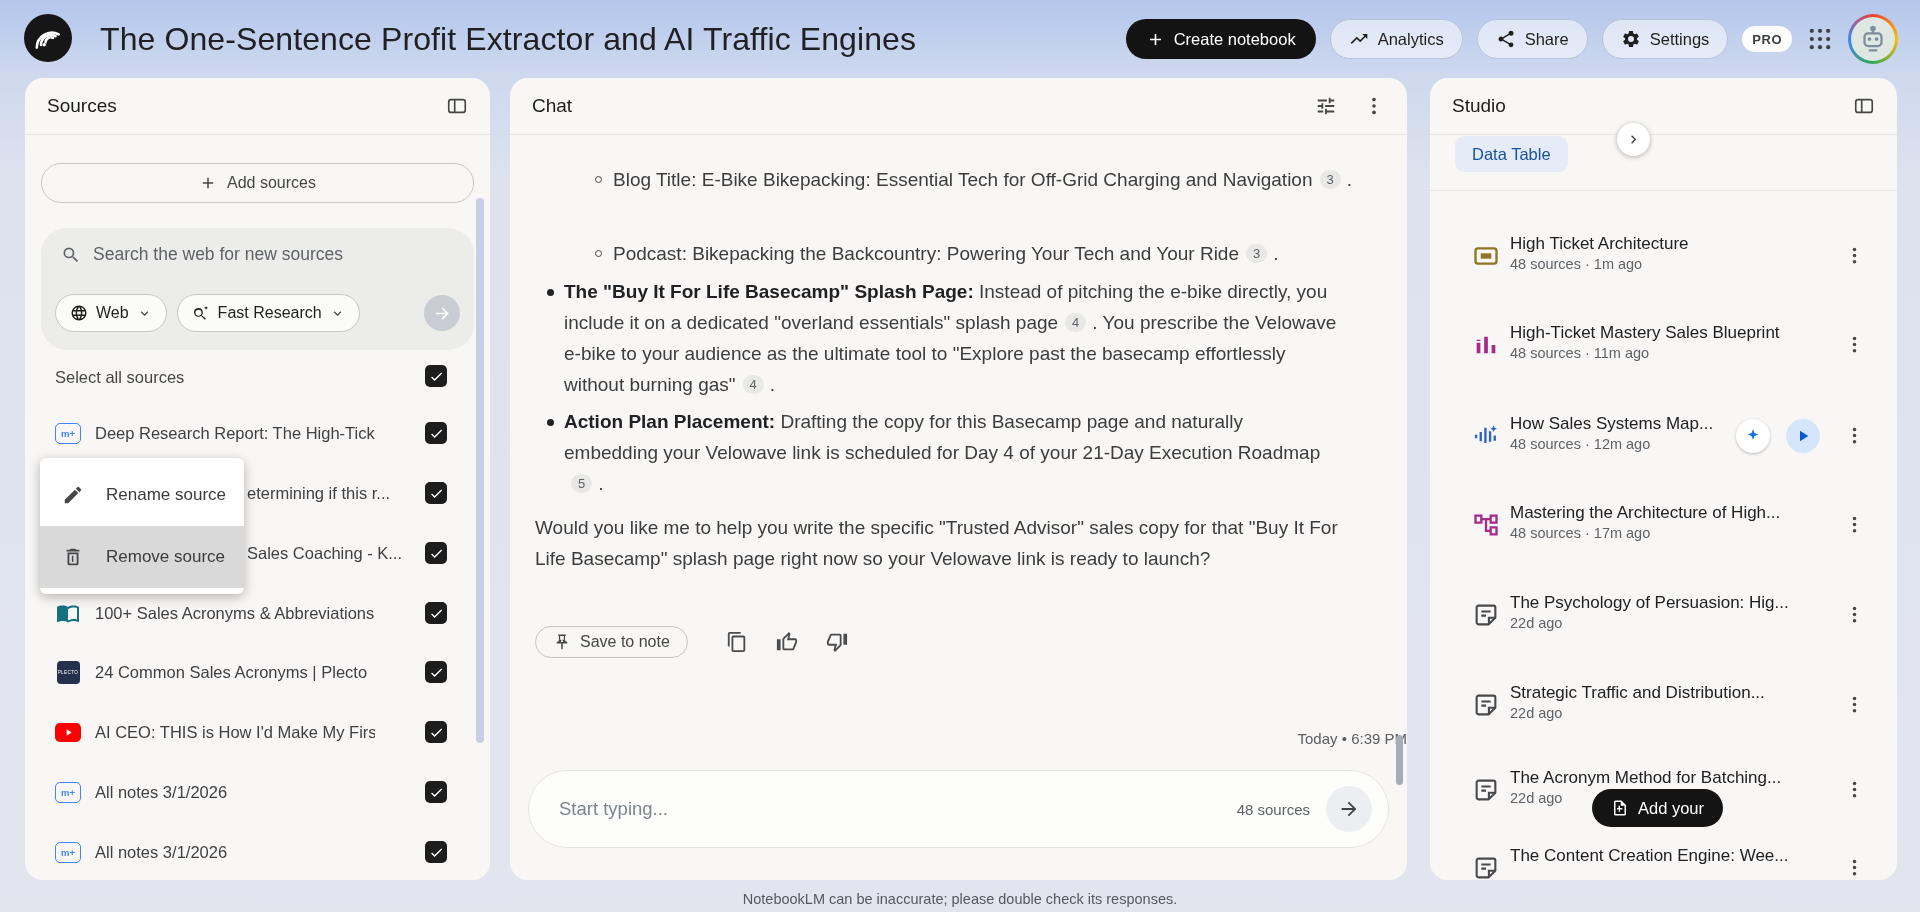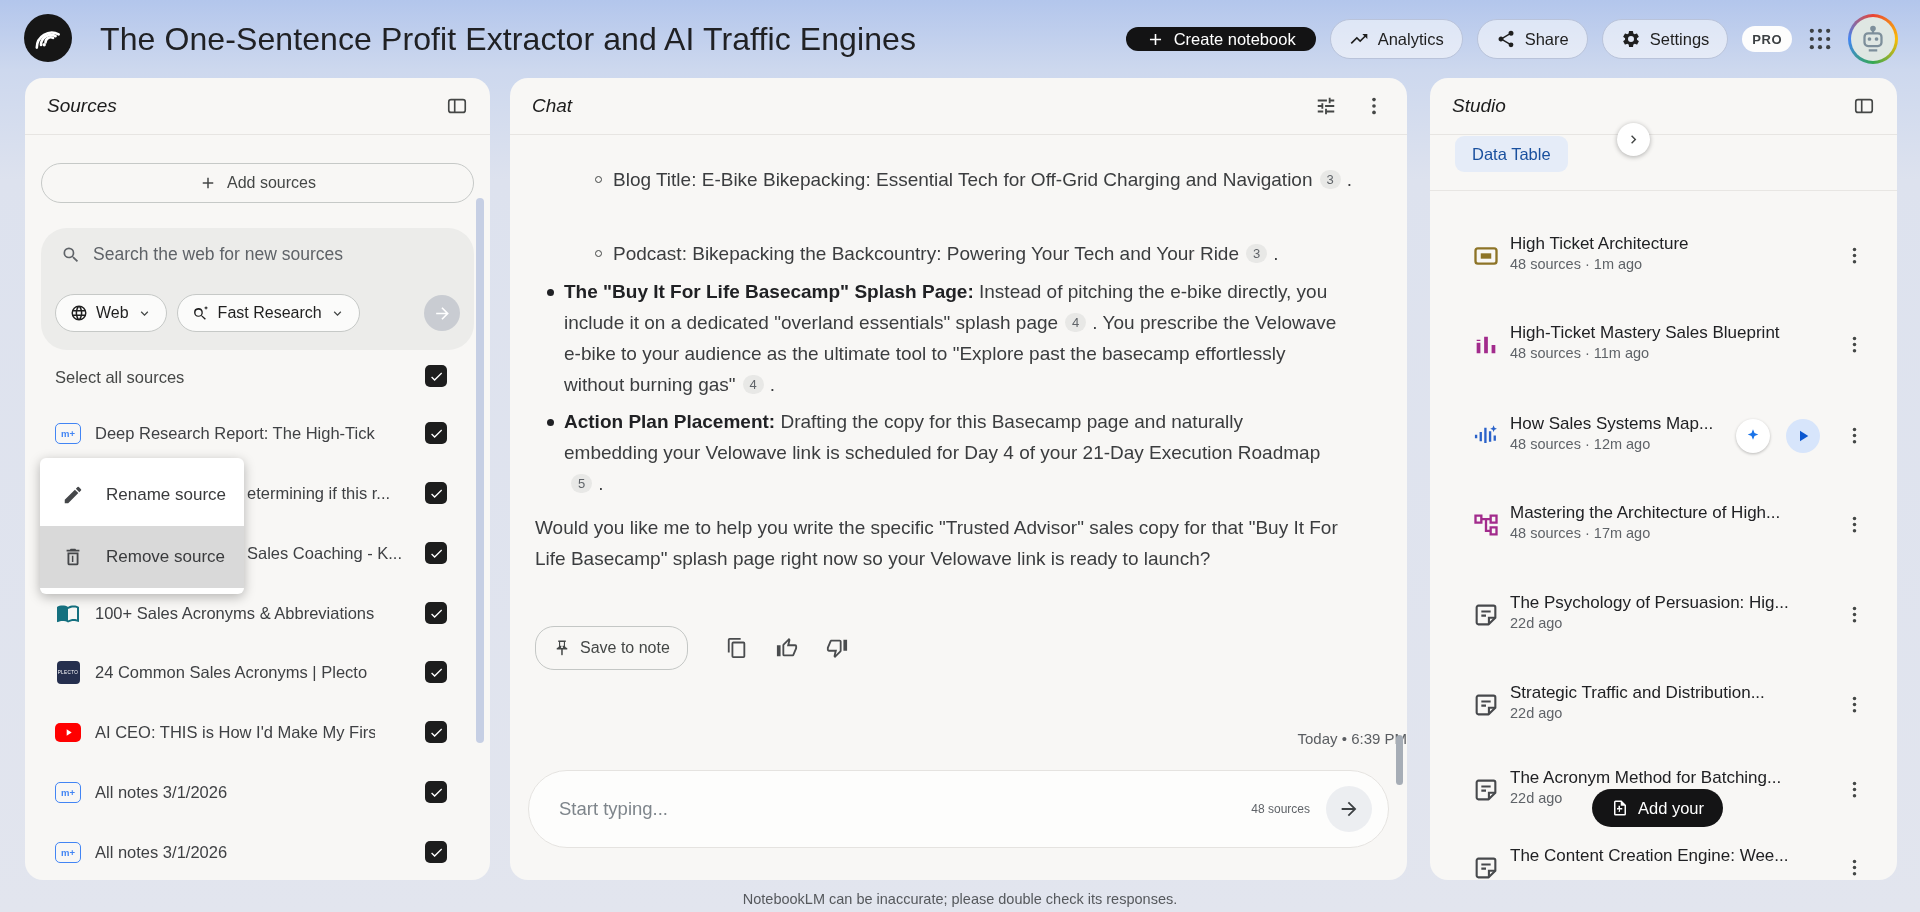--- a/index.html
+++ b/index.html
@@ -9,36 +9,36 @@
 
   
   .hdr { position:absolute; top:0; left:0; right:0; height:78px; }
   .logo { position:absolute; left:24px; top:14px; width:48px; height:48px; cursor:pointer; }
   .nb-title { position:absolute; left:100px; top:0; height:78px; display:flex; align-items:center;
               font-size:32px; color:#202124; letter-spacing:.1px; }
   .hdr-right { position:absolute; right:22px; top:19px; height:40px; display:flex; align-items:center; gap:14px; }
   .pill { height:40px; border-radius:20px; display:flex; align-items:center; gap:9px; padding:0 18px;
           background:rgba(255,255,255,.52); border:1px solid #b9c3da; color:#1f1f1f; font-size:16.5px; cursor:pointer; }
   .pill svg { width:20px; height:20px; }
-  .btn-dark { height:24px; border-radius:20px; display:flex; align-items:center; gap:9px; padding:0 20px;
+  .btn-dark { height:40px; border-radius:20px; display:flex; align-items:center; gap:9px; padding:0 20px;
               background:#131314; color:#fff; font-size:16.5px; border:none; cursor:pointer; }
   .btn-dark svg { width:19px; height:19px; }
   .pro { height:26px; padding:0 10px; border-radius:13px; background:#fdfdfd; color:#3c4043;
          font-size:13px; font-weight:600; display:flex; align-items:center; letter-spacing:.5px; }
   .gridicon { width:28px; height:28px; color:#3c4043; cursor:pointer; }
   .avatar { width:50px; height:50px; border-radius:50%; cursor:pointer; padding:3px;
             background:conic-gradient(#ea4335,#fbbc04,#34a853,#4285f4,#ea4335); }
   .avatar .inner { width:44px; height:44px; border-radius:50%; background:#dfe7e3; display:flex;
                    align-items:center; justify-content:center; overflow:hidden; }
   .avatar svg { width:34px; height:34px; }
 
   
   .card { position:absolute; top:78px; height:802px; background:#f8f7f5; border-radius:18px; overflow:hidden; }
   .card-hd { height:57px; border-bottom:1px solid #e7e5e2; display:flex; align-items:center; padding:0 22px; }
-  .card-hd .t { font-size:19px; color:#1c1c1c;font-style:italic; }
+  .card-hd .t { font-size:19px; color:#1c1c1c; }
   .card-hd .sp { margin-left:auto; display:flex; gap:26px; }
   .hd-ic { width:22px; height:22px; color:#454746; cursor:pointer; }
 
   
   .sources { left:25px; width:465px; }
   .addbtn { position:absolute; left:16px; top:85px; width:433px; height:40px; border-radius:20px;
             border:1px solid #c6c9c7; background:transparent; display:flex; align-items:center; justify-content:center;
             gap:10px; font-size:16px; color:#444746; cursor:pointer; }
   .addbtn svg { width:18px; height:18px; }
   .searchbox { position:absolute; left:16px; top:150px; width:433px; height:122px; border-radius:26px; background:#ececea; }
@@ -85,33 +85,33 @@
   .chat { left:510px; width:897px; }
   .msg { position:absolute; font-size:19px; line-height:31px; color:#3b3d3f; }
   .msg .ring { position:absolute; left:-18px; top:12px; width:7px; height:7px; border-radius:50%;
                border:1.6px solid #444746; }
   .msg .dot { position:absolute; left:-17px; top:13px; width:7px; height:7px; border-radius:50%; background:#202124; }
   .msg .it { }
   .msg .bd { font-weight:700; color:#202124; }
   .cite { display:inline-block; background:#e8e8e6; color:#5f6368; border-radius:10px; font-size:13px;
           line-height:19px; padding:0 7px; margin:0 6px 0 7px; vertical-align:2px; cursor:pointer; }
   .actions { position:absolute; left:25px; top:548px; display:flex; align-items:center; }
-  .savebtn { height:44px; border-radius:19px; border:1px solid #c4c7c5; background:transparent; display:flex;
+  .savebtn { height:32px; border-radius:19px; border:1px solid #c4c7c5; background:transparent; display:flex;
              align-items:center; gap:9px; padding:0 17px; font-size:16px; color:#444746; cursor:pointer; }
   .savebtn svg { width:18px; height:18px; }
   .act-ic { width:22px; height:22px; color:#4a4c4e; cursor:pointer; }
   .actions .act-ic { margin-left:38px; }
   .actions .act-ic + .act-ic { margin-left:28px; }
   .daymark { position:absolute; top:652px; left:0; right:0; text-align:right; font-size:15px; color:#5a5d61; }
   .chatinput { position:absolute; left:18px; top:692px; width:861px; height:78px; border-radius:39px;
                background:#fdfdfc; border:1px solid #e5e3e0; display:flex; align-items:center; padding:0 16px 0 30px; }
   .chatinput input { flex:1; border:none; outline:none; background:transparent; font-size:18.5px; color:#1f1f1f;
                      font-family:"Liberation Sans", sans-serif; }
   .chatinput input::placeholder { color:#7e858b; }
-  .srccount { font-size:12px; color:#5f6368; margin-right:16px; white-space:nowrap; }
+  .srccount { font-size:15px; color:#5f6368; margin-right:16px; white-space:nowrap; }
   .send { width:46px; height:46px; border-radius:50%; border:none; background:#eceef1; display:flex;
           align-items:center; justify-content:center; cursor:pointer; flex:none; }
   .send svg { width:22px; height:22px; color:#3c4043; }
   .chatbar { position:absolute; left:886px; top:657px; width:7px; height:50px; border-radius:4px; background:#a6adb6; }
 
   
   .studio { left:1430px; width:467px; }
   .chip { position:absolute; left:25px; top:58px; height:36px; border-radius:9px; background:#e5ecf8;
           color:#19509e; font-size:16.5px; display:flex; align-items:center; padding:0 17px; cursor:pointer; }
   .chip-arrow { position:absolute; left:187px; top:45px; width:33px; height:33px; border-radius:50%;

